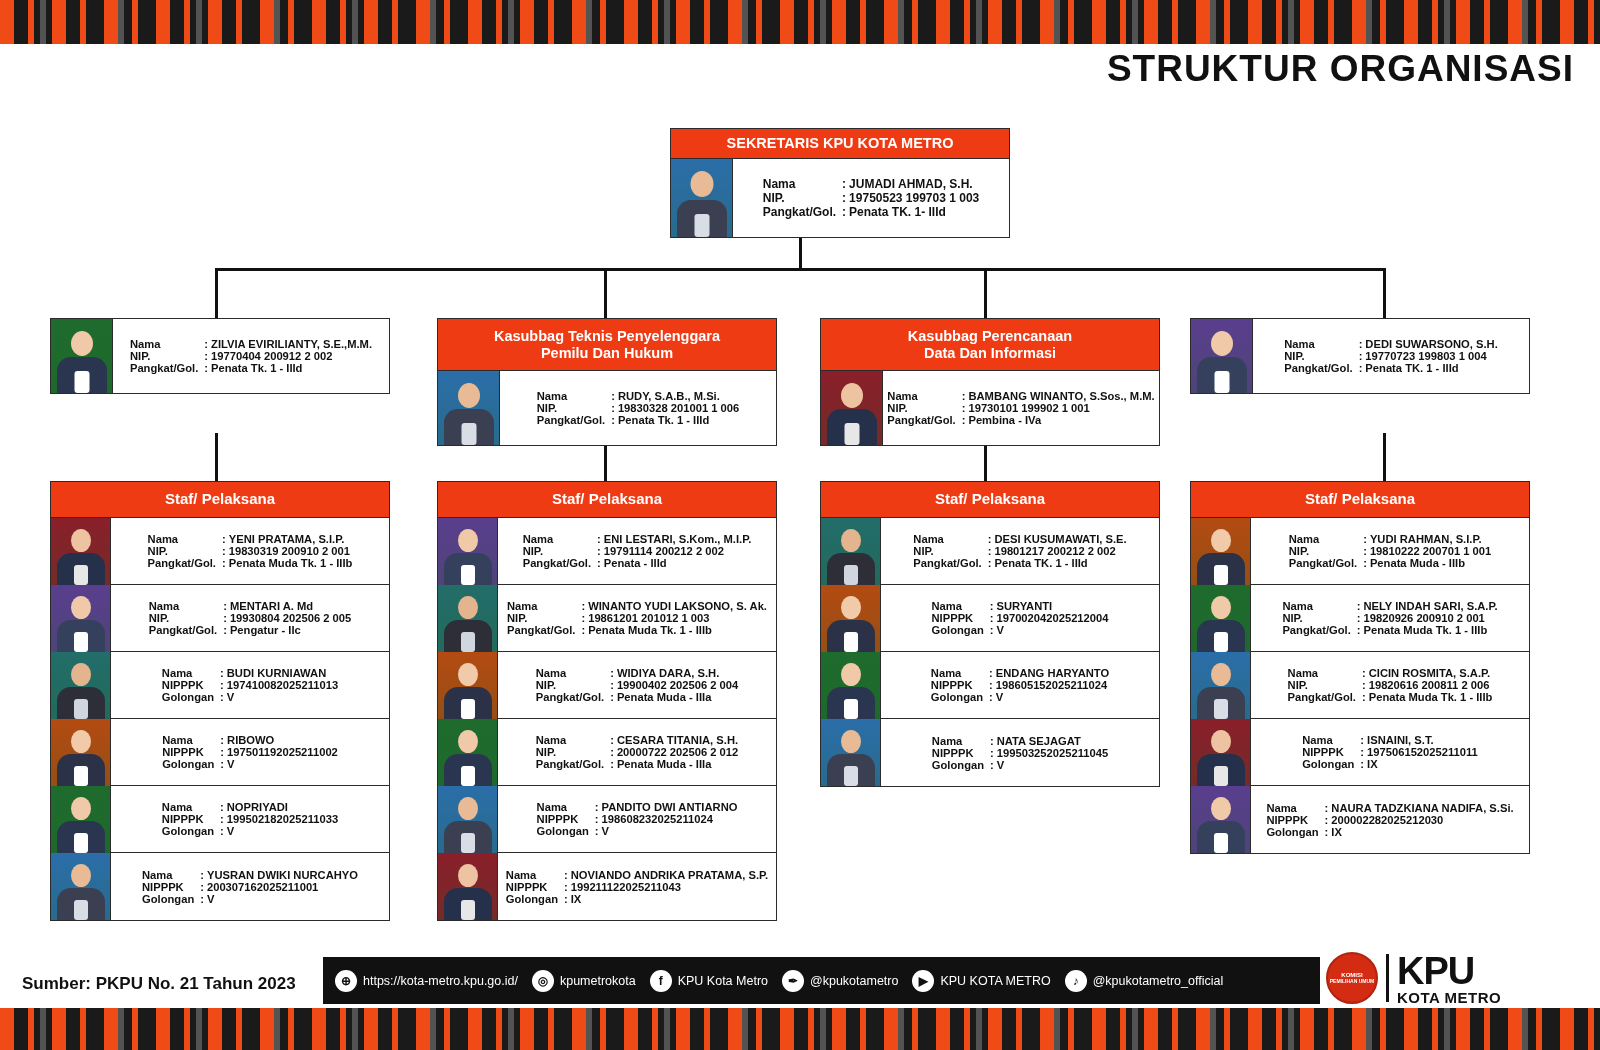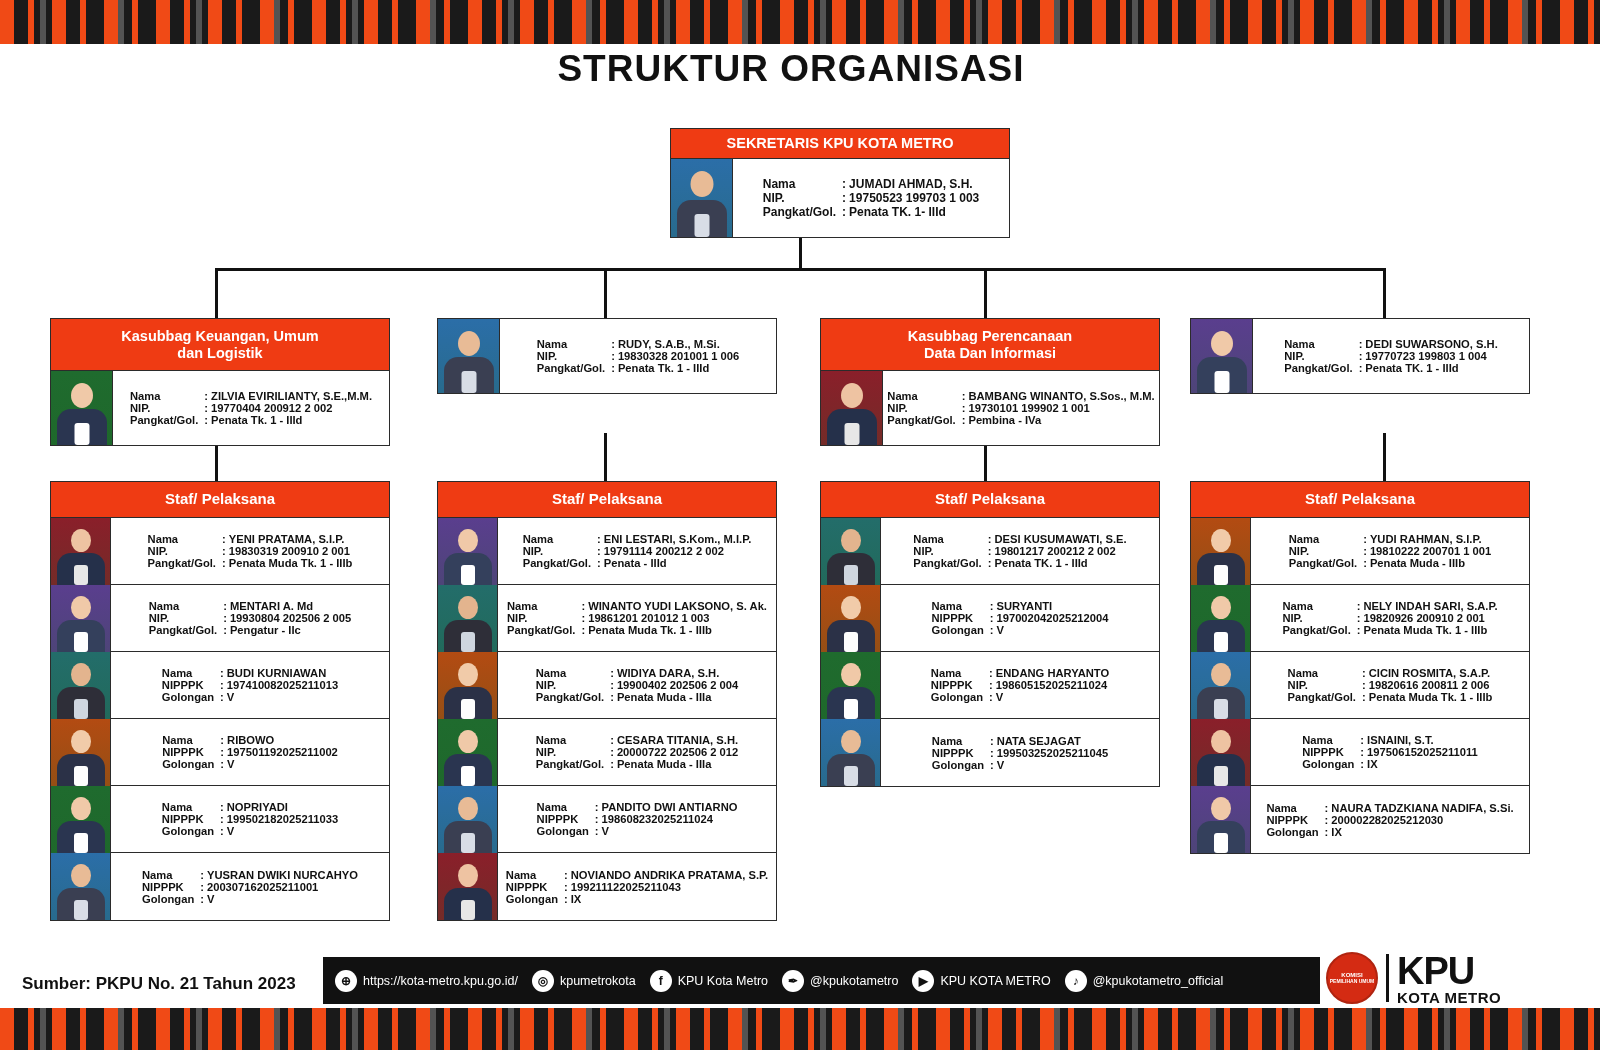--- a/index.html
+++ b/index.html
@@ -27,21 +27,21 @@
     position:absolute; top:0; width:100%; height:100%;
     background:
       repeating-linear-gradient(90deg,
         rgba(255,255,255,0) 0px, rgba(255,255,255,0) 40px,
         #ffffff 40px, #ffffff 46px,
         rgba(255,255,255,0) 46px, rgba(255,255,255,0) 78px);
     opacity:.25;
   }
 
   
-  .title-wrap { position:absolute; top:48px; left:0; width:1574px; text-align:center;padding-left:8px; }
+  .title-wrap { position:absolute; top:48px; left:0; width:1574px; text-align:right;padding-left:8px; }
   .title-main {
     font-size:37px; font-weight:bold; letter-spacing:1px; color:#111;
     line-height:1.12;
   }
   .title-sub {
     font-size:26px; font-weight:bold; letter-spacing:.4px; color:#111;
     line-height:1.2; margin-top:2px;
   }
 
   
@@ -162,22 +162,20 @@
                 <td class="k">Pangkat/Gol.</td>
                 <td class="s">:</td>
                 <td>Penata TK. 1- IIId</td>
               </tr>
             </tbody>
           </table>
         </div>
       </div>
     </div>
     <div class="card" style="left:50px;top:318px;width:340px;">
-      <div class="card-head" style="height:52px;font-size:14.5px;white-space:pre-line">Kasubbag Keuangan, Umum
-dan Logistik</div>
       <div class="person" style="height:74px">
         <div class="photo" style="width:62px;height:74px">
           <span class="bg" style="background:linear-gradient(180deg,#1f6b2e,#1f6b2ecc)"></span>
           <span class="body" style="width:50px;height:36px;bottom:0;background:#2a3550"></span>
           <span class="shirt" style="width:15px;height:22px;bottom:0;background:#ffffff"></span>
           <span class="head" style="width:22px;height:25px;top:12px;background:#f0c9a8"></span>
         </div>
         <div class="fields">
           <table class="ftable" style="font-size:11.2px">
             <tbody>
@@ -372,20 +370,22 @@
                 <td class="k">Golongan</td>
                 <td class="s">:</td>
                 <td>V</td>
               </tr>
             </tbody>
           </table>
         </div>
       </div>
     </div>
     <div class="card" style="left:437px;top:318px;width:340px;">
+      <div class="card-head" style="height:52px;font-size:14.5px;white-space:pre-line">Kasubbag Teknis Penyelenggara
+Pemilu Dan Hukum</div>
       <div class="person" style="height:74px">
         <div class="photo" style="width:62px;height:74px">
           <span class="bg" style="background:linear-gradient(180deg,#2b6ea8,#2b6ea8cc)"></span>
           <span class="body" style="width:50px;height:36px;bottom:0;background:#3a3f52"></span>
           <span class="shirt" style="width:15px;height:22px;bottom:0;background:#d8dde6"></span>
           <span class="head" style="width:22px;height:25px;top:12px;background:#e8bb96"></span>
         </div>
         <div class="fields">
           <table class="ftable" style="font-size:11.2px">
             <tbody>

